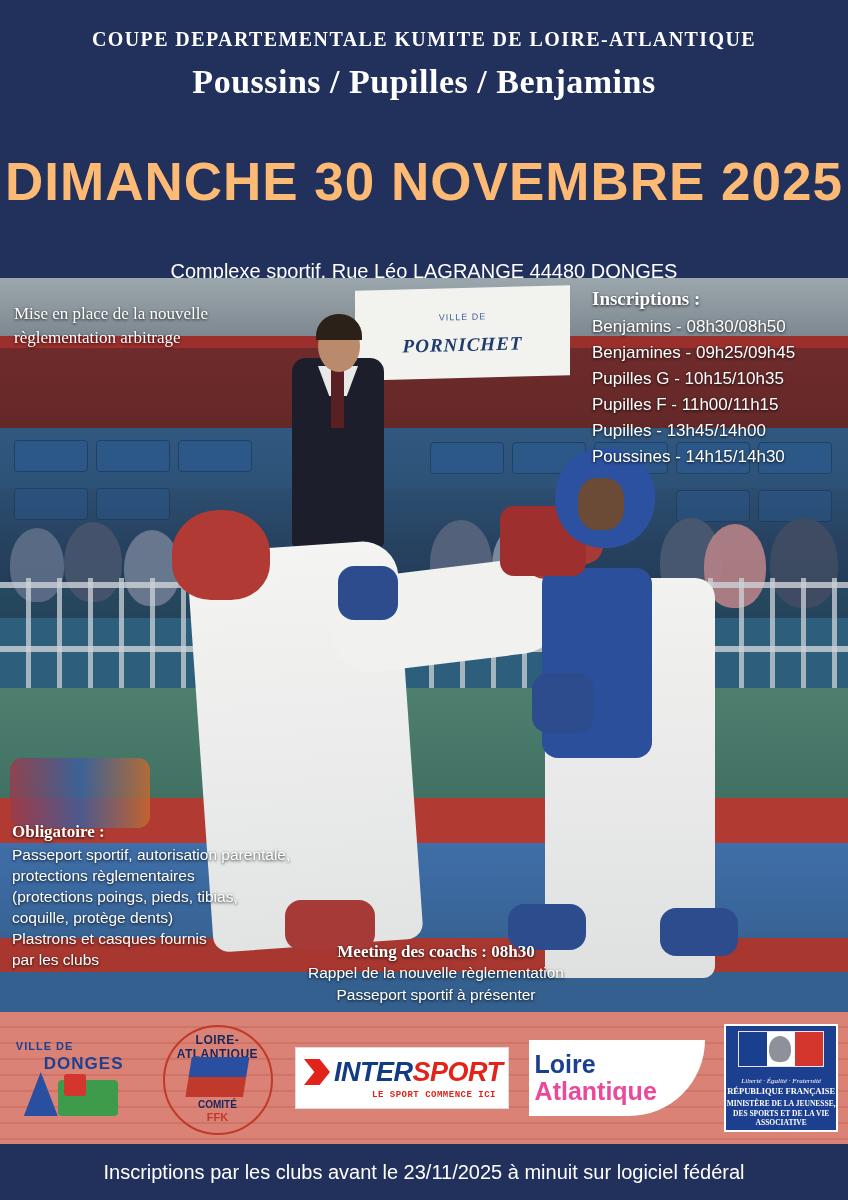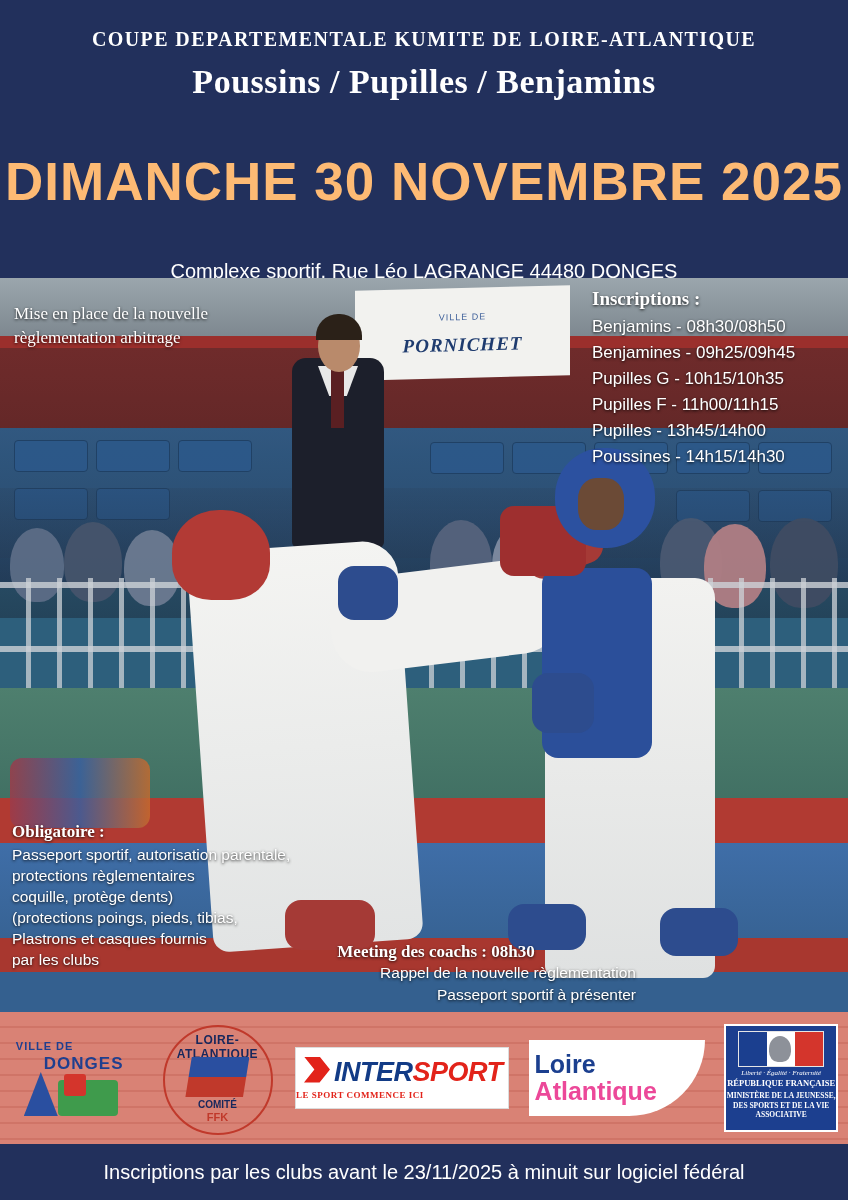--- a/index.html
+++ b/index.html
@@ -295,21 +295,20 @@
     font-family: "Liberation Serif", serif;
     font-weight: bold;
     font-size: 17px;
     text-shadow: 0 1px 3px rgba(0,0,0,0.85);
   }
   .t-meeting .row {
     font-family: "Liberation Sans", sans-serif;
     font-size: 15.5px;
     line-height: 22px;
     text-shadow: 0 1px 3px rgba(0,0,0,0.85);
-    text-align: right;
   }
 
   
   .sponsors {
     position: absolute;
     left: 0; top: 1012px;
     width: 848px;
     height: 132px;
     background: repeating-linear-gradient(180deg,
       #d98275 0px, #d98275 14px,
@@ -379,41 +378,41 @@
     font-size: 11px; font-weight: bold; color: #c0392b;
   }
 
   .logo-intersport {
     width: 212px; height: 60px;
     background: #ffffff;
     border: 1px solid #dcdcdc;
     display: flex; flex-direction: column; justify-content: center;
   }
   .logo-intersport .main {
-    display: flex; align-items: flex-start; padding-left: 8px;
+    display: flex; align-items: center; padding-left: 8px;
   }
   .logo-intersport .chev {
     width: 26px; height: 26px;
     background: #e2231a;
     clip-path: polygon(0 0, 60% 0, 100% 50%, 60% 100%, 0 100%, 40% 50%);
     margin-right: 4px;
   }
   .logo-intersport .word1 {
     font-family: "Liberation Sans", sans-serif;
     font-size: 27px; font-weight: bold; font-style: italic;
     color: #123b86; letter-spacing: -0.5px;
   }
   .logo-intersport .word2 {
     font-family: "Liberation Sans", sans-serif;
     font-size: 27px; font-weight: bold; font-style: italic;
     color: #e2231a; letter-spacing: -0.5px;
   }
   .logo-intersport .tag {
-    padding-right: 12px;
-    font-family: Liberation Serif, serif;
+    text-align: right; padding-right: 12px;
+    font-family: Liberation Mono, monospace;
     font-size: 9px; font-weight: bold; color: #e2231a;
     letter-spacing: 0.5px; margin-top: 2px;
   }
 
   .logo-loire {
     width: 176px; height: 76px;
     background: #ffffff;
     border-radius: 0 0 80px 0;
     display: flex; flex-direction: column; justify-content: center;
     padding-left: 6px;
@@ -445,21 +444,21 @@
   }
   .logo-ministere .flag .fb { position:absolute; left:0; top:0; width:28px; height:100%; background:#1b3f8f;}
   .logo-ministere .flag .fw { position:absolute; left:28px; top:0; width:28px; height:100%; background:#ffffff;}
   .logo-ministere .flag .fr { position:absolute; left:56px; top:0; width:28px; height:100%; background:#d4352c;}
   .logo-ministere .flag .marianne {
     position:absolute; left: 30px; top: 4px; width: 22px; height: 26px;
     background: #8d9199; border-radius: 50% 50% 40% 40%;
   }
   .logo-ministere .devise {
     font-family: "Liberation Serif", serif;
-    font-size: 7px; color: #ffffff; margin-top: 2px; font-style: italic;
+    font-size: 7px; color: #ffffff; margin-top: 10px; font-style: italic;
   }
   .logo-ministere .rf {
     font-family: "Liberation Serif", serif;
     font-size: 8.5px; font-weight: bold; color: #ffffff; text-align: center;
     line-height: 10px; margin-top: 1px;
   }
   .logo-ministere .min {
     font-family: "Liberation Serif", serif;
     font-size: 7.5px; font-weight: bold; color: #ffffff; text-align: center;
     line-height: 9.5px; margin-top: 3px;
@@ -571,22 +570,22 @@
       <div class="row">Pupilles G - 10h15/10h35</div>
       <div class="row">Pupilles F - 11h00/11h15</div>
       <div class="row">Pupilles - 13h45/14h00</div>
       <div class="row">Poussines - 14h15/14h30</div>
     </div>
 
     <div class="ph-text t-obligatoire">
       <div class="ttl">Obligatoire :</div>
       <div class="row">Passeport sportif, autorisation parentale,</div>
       <div class="row">protections règlementaires</div>
+      <div class="row">(protections poings, pieds, tibias,</div>
       <div class="row">coquille, protège dents)</div>
-      <div class="row">(protections poings, pieds, tibias,</div>
       <div class="row">Plastrons et casques fournis</div>
       <div class="row">par les clubs</div>
     </div>
 
     <div class="ph-text t-meeting">
       <div class="ttl">Meeting des coachs : 08h30</div>
       <div class="row">Rappel de la nouvelle règlementation</div>
       <div class="row">Passeport sportif à présenter</div>
     </div>
   </div>

